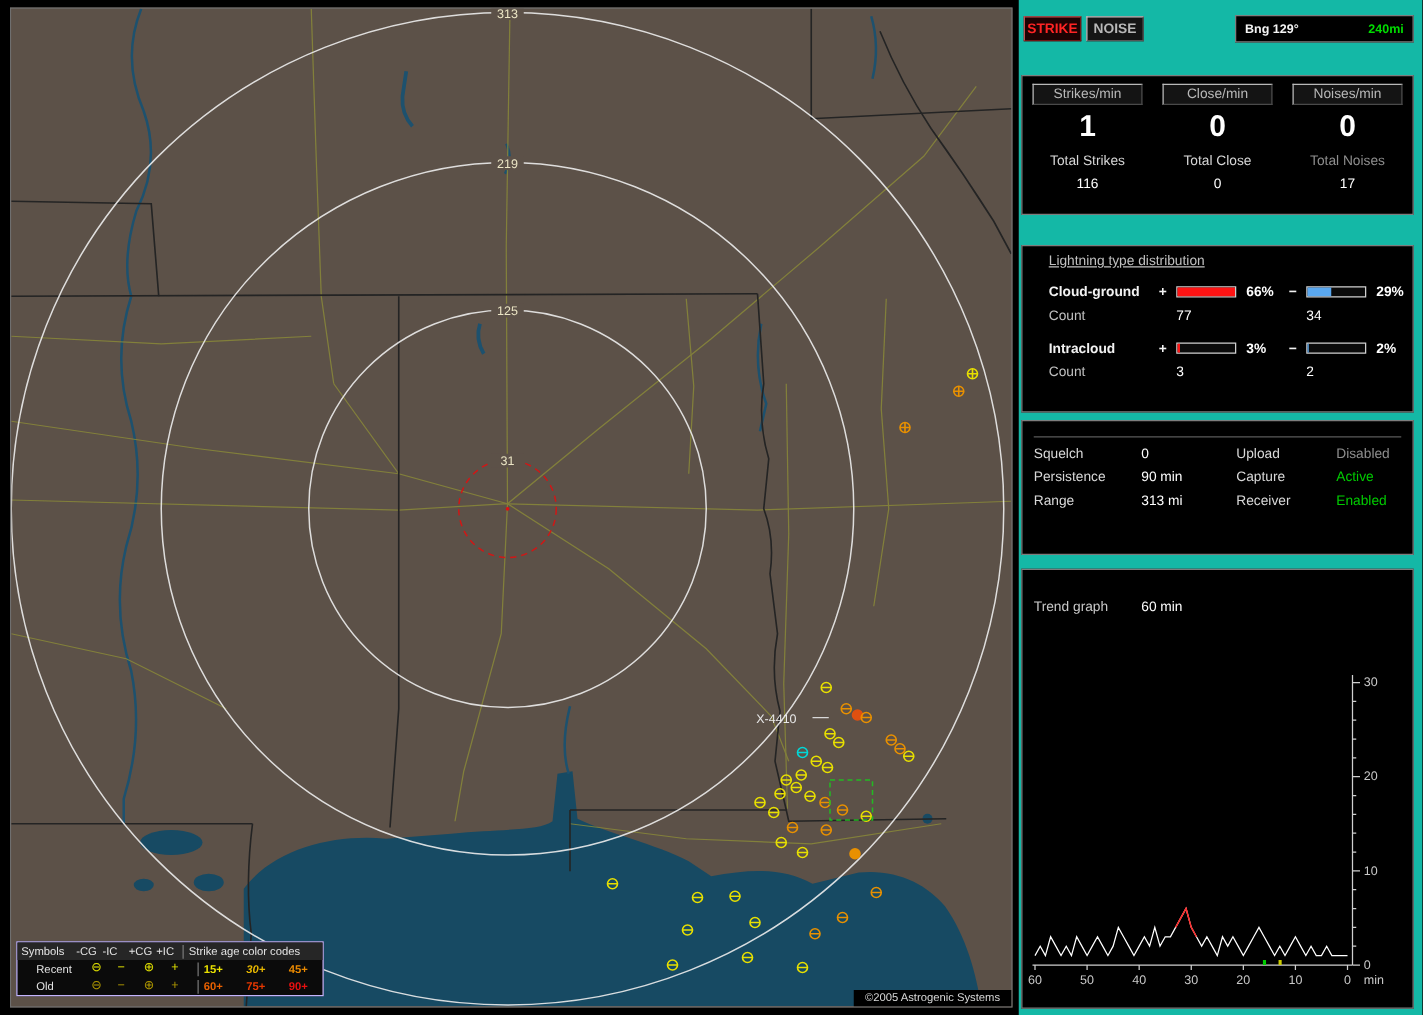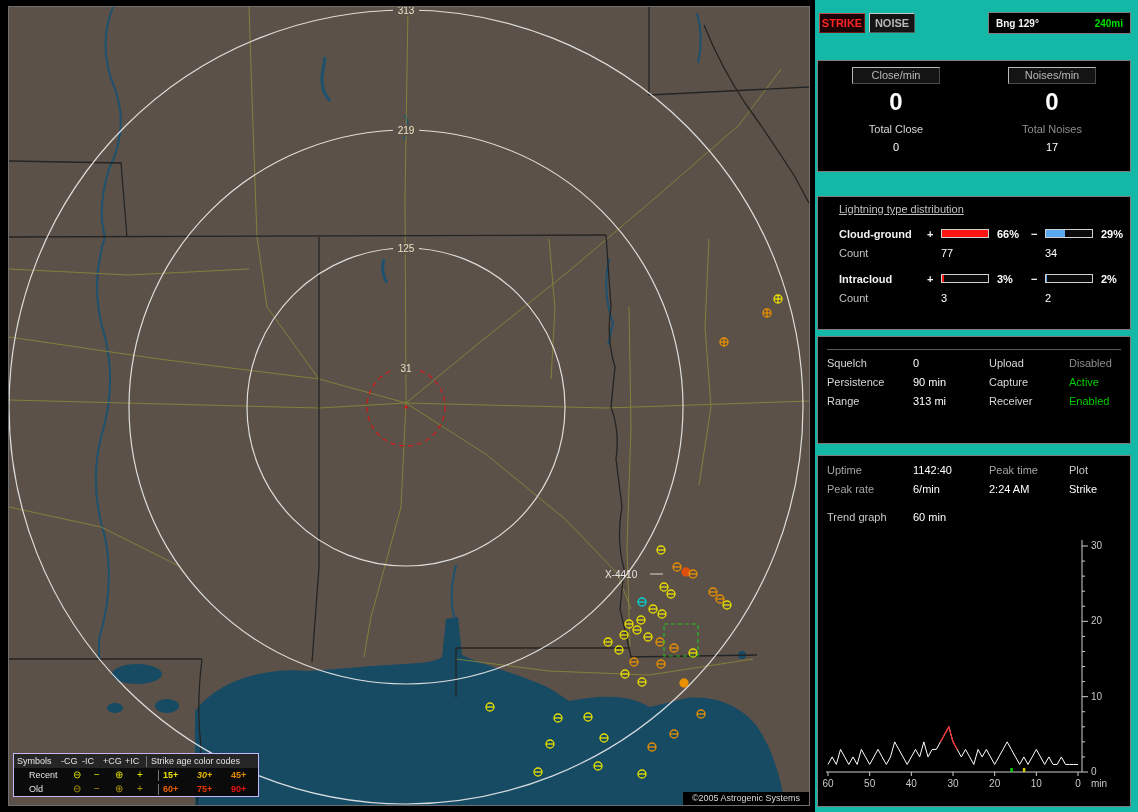--- a/index.html
+++ b/index.html
@@ -281,20 +281,26 @@
 
     <div id="btn-strike" class="btn">STRIKE</div>
     <div id="btn-noise" class="btn">NOISE</div>
     <div id="bng-box">
       <span class="bng-l">Bng 129°</span>
       <span class="bng-v">240mi</span>
     </div>
 
     <div id="box-rates" class="pbox">
       <div class="rate-col">
+        <div class="rate-btn">Strikes/min</div>
+        <div class="rate-num">1</div>
+        <div class="tot-label">Total Strikes</div>
+        <div class="tot-value">116</div>
+      </div>
+      <div class="rate-col">
         <div class="rate-btn">Close/min</div>
         <div class="rate-num">0</div>
         <div class="tot-label">Total Close</div>
         <div class="tot-value">0</div>
       </div>
       <div class="rate-col">
         <div class="rate-btn">Noises/min</div>
         <div class="rate-num">0</div>
         <div class="tot-label dim">Total Noises</div>
         <div class="tot-value">17</div>
@@ -353,30 +359,20 @@
         <span class="s-l">Capture</span>
         <span class="s-v green">Active</span>
         <span class="s-l">Range</span>
         <span class="s-v">313 mi</span>
         <span class="s-l">Receiver</span>
         <span class="s-v green">Enabled</span>
       </div>
     </div>
 
     <div id="box-info" class="pbox">
-      <div class="info-grid">
-        <span class="s-l g">Uptime</span>
-        <span class="s-v">1142:40</span>
-        <span class="s-l g">Peak time</span>
-        <span class="s-v lt">Plot</span>
-        <span class="s-l g">Peak rate</span>
-        <span class="s-v">6/min</span>
-        <span class="s-v">2:24 AM</span>
-        <span class="s-v">Strike</span>
-      </div>
       <div class="trend-row">
         <span class="s-v lt">Trend graph</span>
         <span class="s-v">60 min</span>
       </div>
       <svg id="trend-svg" width="310" height="268" viewBox="0 0 310 268">
           <line x1="262" y1="6" x2="262" y2="238" stroke="#cfcfcf" stroke-width="1"></line>
           <line x1="6" y1="238" x2="262" y2="238" stroke="#cfcfcf" stroke-width="1"></line>
           <line x1="262" y1="238" x2="268" y2="238" stroke="#cfcfcf" stroke-width="1"></line>
           <line x1="262" y1="222.93333333333334" x2="265" y2="222.93333333333334" stroke="#cfcfcf" stroke-width="1"></line>
           <line x1="262" y1="207.86666666666667" x2="265" y2="207.86666666666667" stroke="#cfcfcf" stroke-width="1"></line>

